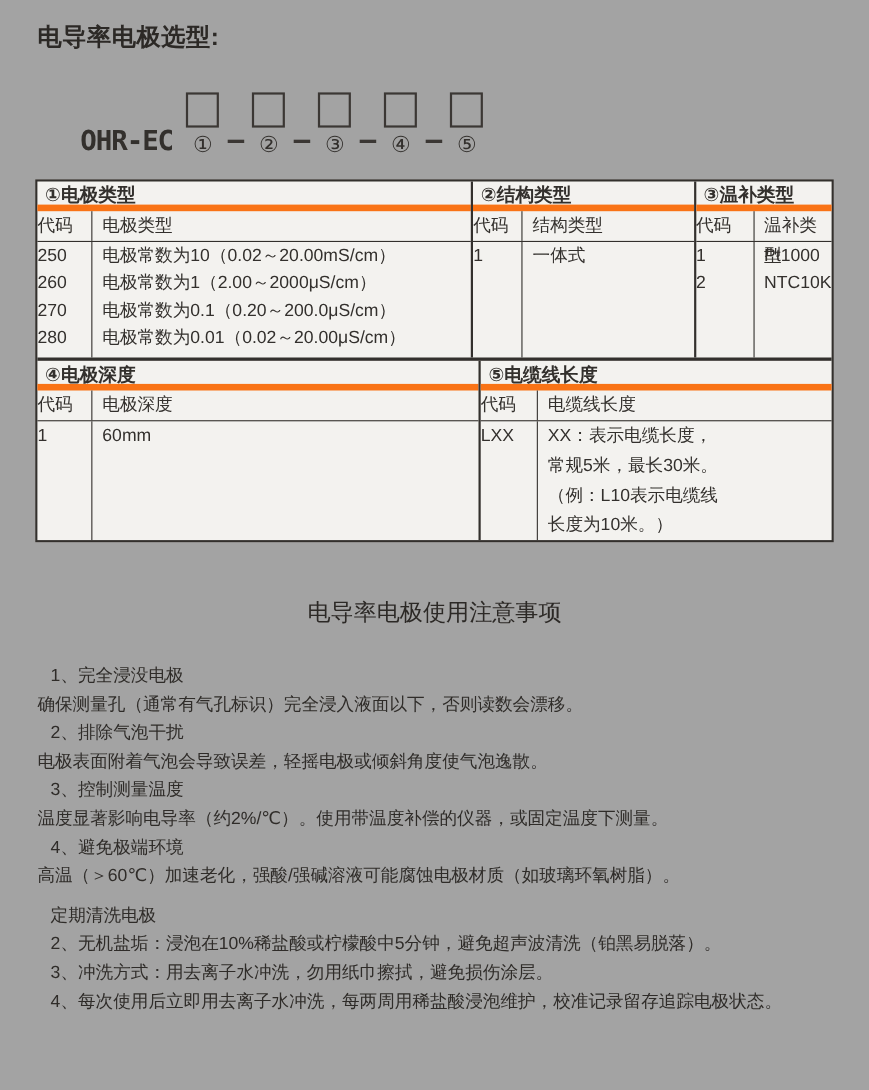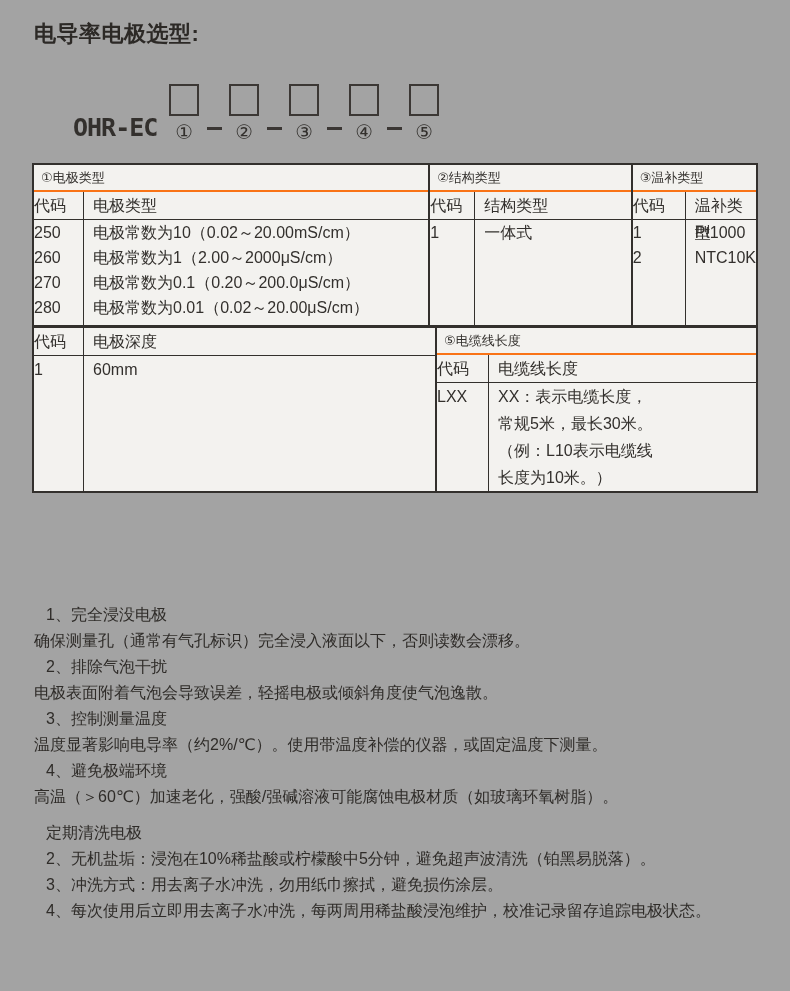--- a/index.html
+++ b/index.html
@@ -33,21 +33,21 @@
   }
   .band { display:flex; align-items:stretch; }
   .band1 { border-bottom:3px solid #33302d; }
   .section { display:flex; flex-direction:column; }
   .section + .section { border-left:2px solid #33302d; }
   .sec1,.sec4 { width:401px; }
   .sec2 { width:206px; }
   .sec3,.sec5 { flex:1; }
   .sec-header {
     height:27px; line-height:26px; padding-left:7px;
-    font-weight:normal; font-size:13px; border-bottom:2px solid #f97316;
+    font-weight:bold; font-size:17px; border-bottom:6px solid #f97316;
   }
   .col-head-row { display:flex; height:28px; line-height:27px; border-bottom:1px solid #33302d; }
   .code-cell { text-align:left; border-right:1px solid #33302d; }
   .desc-cell { flex:1; padding-left:9px; }
   .w50 { width:50px; } .w45 { width:45px; } .w53 { width:53px; } .w52 { width:52px; }
   .data-area { display:flex; flex:1; }
   .band1 .data-area { min-height:105px; }
   .band2 .data-area { min-height:108px; }
   .code-col { border-right:1px solid #33302d; display:flex; flex-direction:column; }
   .desc-col { flex:1; display:flex; flex-direction:column; }
@@ -167,20 +167,21 @@
             <div class="cell">Pt1000</div>
             <div class="cell">NTC10K</div>
           </div>
         </div>
       </div>
     </div>
 
     <div class="band band2">
 
       <div class="section sec4">
+        <div class="sec-header">④电极深度</div>
         <div class="col-head-row">
           <div class="code-cell w50">代码</div>
           <div class="desc-cell">电极深度</div>
         </div>
         <div class="data-area">
           <div class="code-col w50">
             <div class="cell">1</div>
           </div>
           <div class="desc-col">
             <div class="cell">60mm</div>
@@ -202,20 +203,21 @@
             <div class="lxx-line">XX：表示电缆长度，</div>
             <div class="lxx-line">常规5米，最长30米。</div>
             <div class="lxx-line">（例：L10表示电缆线</div>
             <div class="lxx-line">长度为10米。）</div>
           </div>
         </div>
       </div>
     </div>
   </div>
 
+  <div class="notes-title">电导率电极使用注意事项</div>
 
   <div class="notes-block usage-block">
     <div class="note-line indent">1、完全浸没电极</div>
     <div class="note-line">确保测量孔（通常有气孔标识）完全浸入液面以下，否则读数会漂移。</div>
     <div class="note-line indent">2、排除气泡干扰</div>
     <div class="note-line">电极表面附着气泡会导致误差，轻摇电极或倾斜角度使气泡逸散。</div>
     <div class="note-line indent">3、控制测量温度</div>
     <div class="note-line">温度显著影响电导率（约2%/℃）。使用带温度补偿的仪器，或固定温度下测量。</div>
     <div class="note-line indent">4、避免极端环境</div>
     <div class="note-line">高温（＞60℃）加速老化，强酸/强碱溶液可能腐蚀电极材质（如玻璃环氧树脂）。</div>

